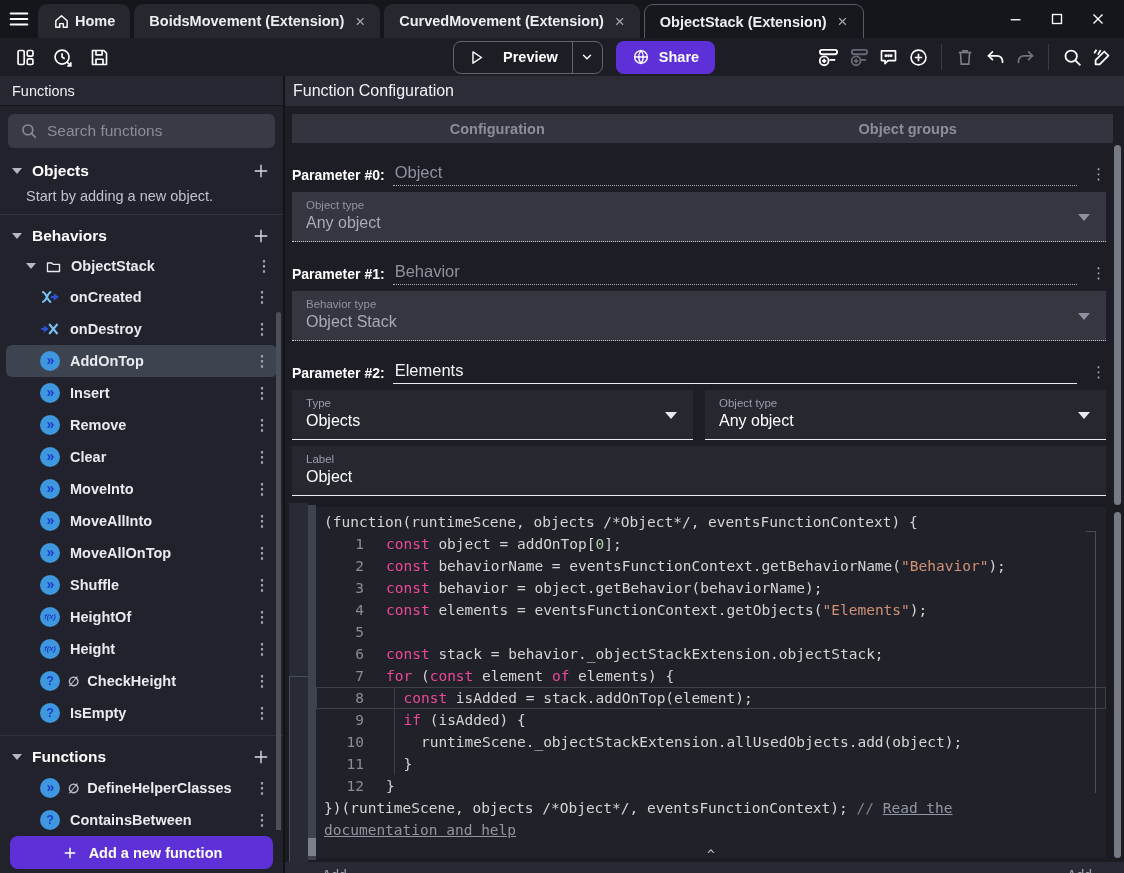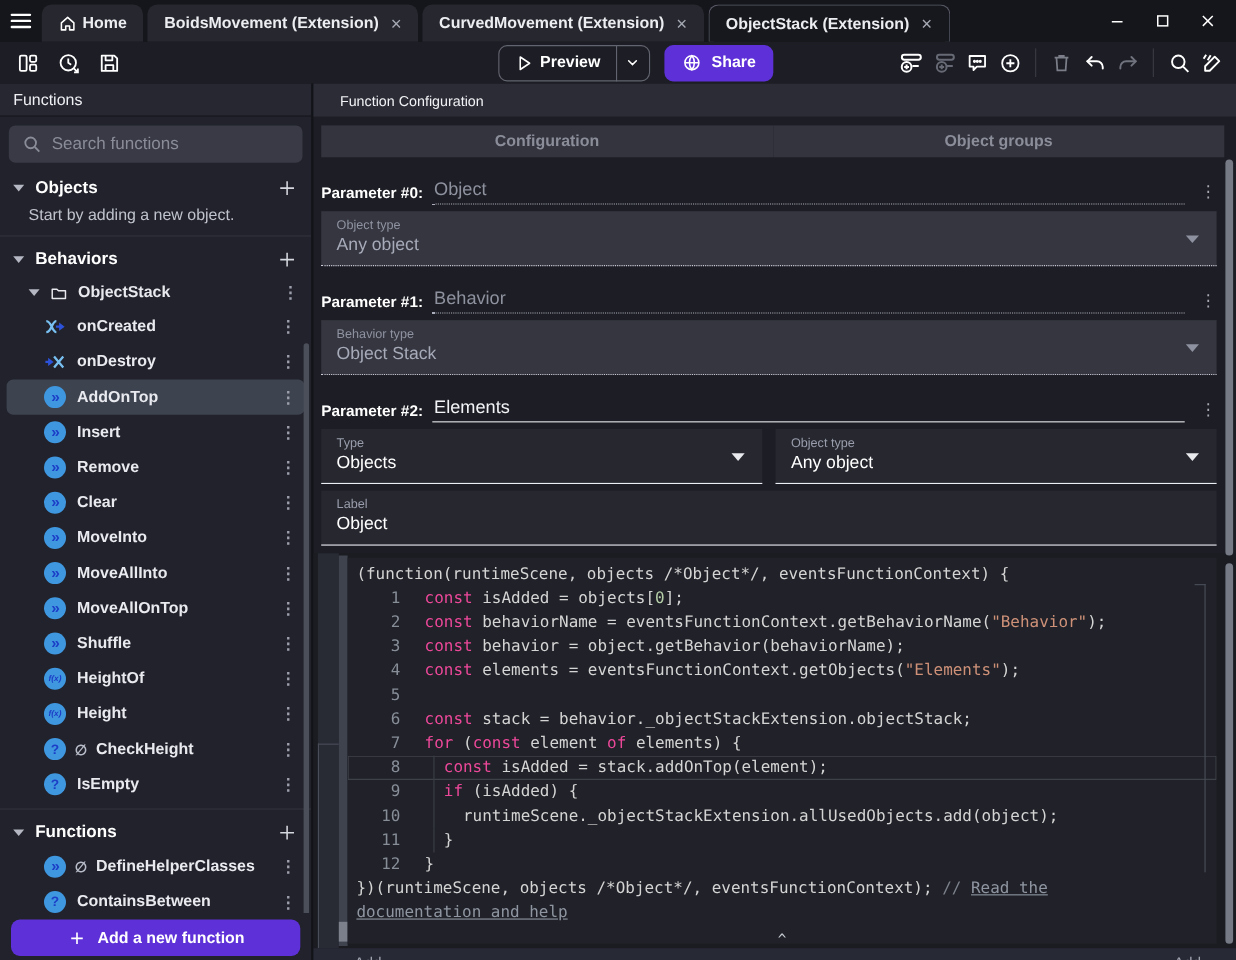--- a/index.html
+++ b/index.html
@@ -18,21 +18,21 @@
 .tclose{color:#a6a9b3;font-size:17px;margin-left:6px;font-weight:400;line-height:1}
 .wincontrols{margin-left:auto;display:flex;align-items:center;height:38px;gap:9px;padding-right:10px}
 .winbtn{width:32px;height:26px;display:flex;align-items:center;justify-content:center}
 
 
 .toolbar{position:absolute;left:0;top:38px;right:0;height:38px;background:#1d1e25;display:flex;align-items:center}
 .tb-left{display:flex;gap:13px;padding-left:13px}
 .tb-ic{width:24px;height:24px;display:flex;align-items:center;justify-content:center}
 .tb-center{position:absolute;left:453px;top:0;height:38px;display:flex;align-items:center;gap:13px}
 .previewbtn{height:33px;border:1px solid #62646f;border-radius:8px;display:flex;align-items:center;color:#fff}
-.previewmain{display:flex;align-items:center;gap:6px;padding:0 14px;font-weight:700;font-size:14.5px}
+.previewmain{display:flex;align-items:center;gap:18px;padding:0 14px;font-weight:700;font-size:14.5px}
 .previewdrop{width:30px;height:33px;border-left:1px solid #62646f;display:flex;align-items:center;justify-content:center}
 .sharebtn{height:33px;background:#5e31d8;border-radius:8px;display:flex;align-items:center;gap:9px;
   padding:0 16px;font-weight:700;font-size:14.5px;color:#fff}
 .tb-right{margin-left:auto;display:flex;align-items:center;gap:6px;padding-right:10px}
 .tb-sep{width:1px;height:26px;background:#3a3b45;margin:0 5px}
 
 
 .sidebar{position:absolute;left:0;top:76px;width:283px;bottom:0;background:#21222b;display:flex;flex-direction:column;overflow:hidden}
 .sb-header{height:30px;display:flex;align-items:center;padding-left:12px;background:#262731;
   border-bottom:1px solid #15161b;font-size:14.5px;color:#eef0f4;flex:none}
@@ -60,21 +60,21 @@
 .g-expr{font-size:7.5px;font-style:italic}
 .g-cond{font-size:12.5px}
 .priv{color:#b9bdc9;font-size:13px;margin:0 -2px}
 .addfnwrap{flex:none;padding:6px 10px 4px}
 .addfnbtn{height:33px;background:#5e31d8;border-radius:8px;display:flex;align-items:center;justify-content:center;
   gap:10px;color:#fff;font-weight:700;font-size:14.5px;cursor:pointer}
 .sb-scroll{position:absolute;right:2px;top:156px;width:5px;height:526px;background:#4b4f5a;border-radius:3px}
 
 
 .main{position:absolute;left:283px;top:76px;right:0;bottom:0;background:#1d1e25;border-left:2px solid #121318}
-.mheader{height:30px;display:flex;align-items:center;padding-left:24px;background:#2b2c36;font-size:13px;color:#f1f2f5}
+.mheader{height:30px;display:flex;align-items:center;padding-left:8px;background:#2b2c36;font-size:16px;color:#f1f2f5}
 .mtabs{display:flex;margin:8px 11px 0 7px;height:29px}
 .mtab{flex:1;background:#33343e;display:flex;align-items:center;justify-content:center;
   font-weight:700;font-size:14.5px;color:#8b8e99;position:relative;cursor:pointer}
 .mtab.active{background:#4a4b58;color:#fff}
 .mtab.active::after{content:"";position:absolute;left:0;right:0;bottom:0;height:3px;background:#cfc5f6}
 .params{padding:0 18px 0 7px}
 .prow{margin-top:13px;display:flex;align-items:flex-end;height:30px}
 .plabel{font-weight:700;font-size:14px;color:#fff;padding-bottom:3px;white-space:nowrap}
 .pvalue{flex:1;margin-left:8px;font-size:16.5px;color:#f2f3f6;border-bottom:1px dotted #abaeba;padding:0 2px 3px}
 .pvalue.muted{color:#8e919e}
@@ -539,21 +539,21 @@
     <div class="events">
       <div class="ev-margin"></div>
       <div class="ev-lline"></div>
       <div class="ev-hline"></div>
       <div class="ev-strip">
           <span class="ev-strip-thumb"></span>
         </div>
       <div class="codeblock">
         <div class="chead tok-d">(function(runtimeScene, objects /*Object*/, eventsFunctionContext) {</div>
         <div id="code-lines">
-            <div class="cl"><span class="gut">1</span><span class="ctx"><span class="tok-k">const</span><span class="tok-d"> isAdded = objects[</span><span class="tok-m">0</span><span class="tok-d">];</span></span></div>
+            <div class="cl"><span class="gut">1</span><span class="ctx"><span class="tok-k">const</span><span class="tok-d"> object = addOnTop[</span><span class="tok-m">0</span><span class="tok-d">];</span></span></div>
             <div class="cl"><span class="gut">2</span><span class="ctx"><span class="tok-k">const</span><span class="tok-d"> behaviorName = eventsFunctionContext.getBehaviorName(</span><span class="tok-s">"Behavior"</span><span class="tok-d">);</span></span></div>
             <div class="cl"><span class="gut">3</span><span class="ctx"><span class="tok-k">const</span><span class="tok-d"> behavior = object.getBehavior(behaviorName);</span></span></div>
             <div class="cl"><span class="gut">4</span><span class="ctx"><span class="tok-k">const</span><span class="tok-d"> elements = eventsFunctionContext.getObjects(</span><span class="tok-s">"Elements"</span><span class="tok-d">);</span></span></div>
             <div class="cl"><span class="gut">5</span><span class="ctx"></span></div>
             <div class="cl"><span class="gut">6</span><span class="ctx"><span class="tok-k">const</span><span class="tok-d"> stack = behavior._objectStackExtension.objectStack;</span></span></div>
             <div class="cl"><span class="gut">7</span><span class="ctx"><span class="tok-k">for</span><span class="tok-d"> (</span><span class="tok-k">const</span><span class="tok-d"> element </span><span class="tok-k">of</span><span class="tok-d"> elements) {</span></span></div>
             <div class="cl current"><span class="gut">8</span><span class="iguide"></span><span class="ctx"><span class="tok-d">  </span><span class="tok-k">const</span><span class="tok-d"> isAdded = stack.addOnTop(element);</span></span></div>
             <div class="cl"><span class="gut">9</span><span class="iguide"></span><span class="ctx"><span class="tok-d">  </span><span class="tok-k">if</span><span class="tok-d"> (isAdded) {</span></span></div>
             <div class="cl"><span class="gut">10</span><span class="iguide"></span><span class="ctx"><span class="tok-d">    runtimeScene._objectStackExtension.allUsedObjects.add(object);</span></span></div>
             <div class="cl"><span class="gut">11</span><span class="iguide"></span><span class="ctx"><span class="tok-d">  }</span></span></div>

